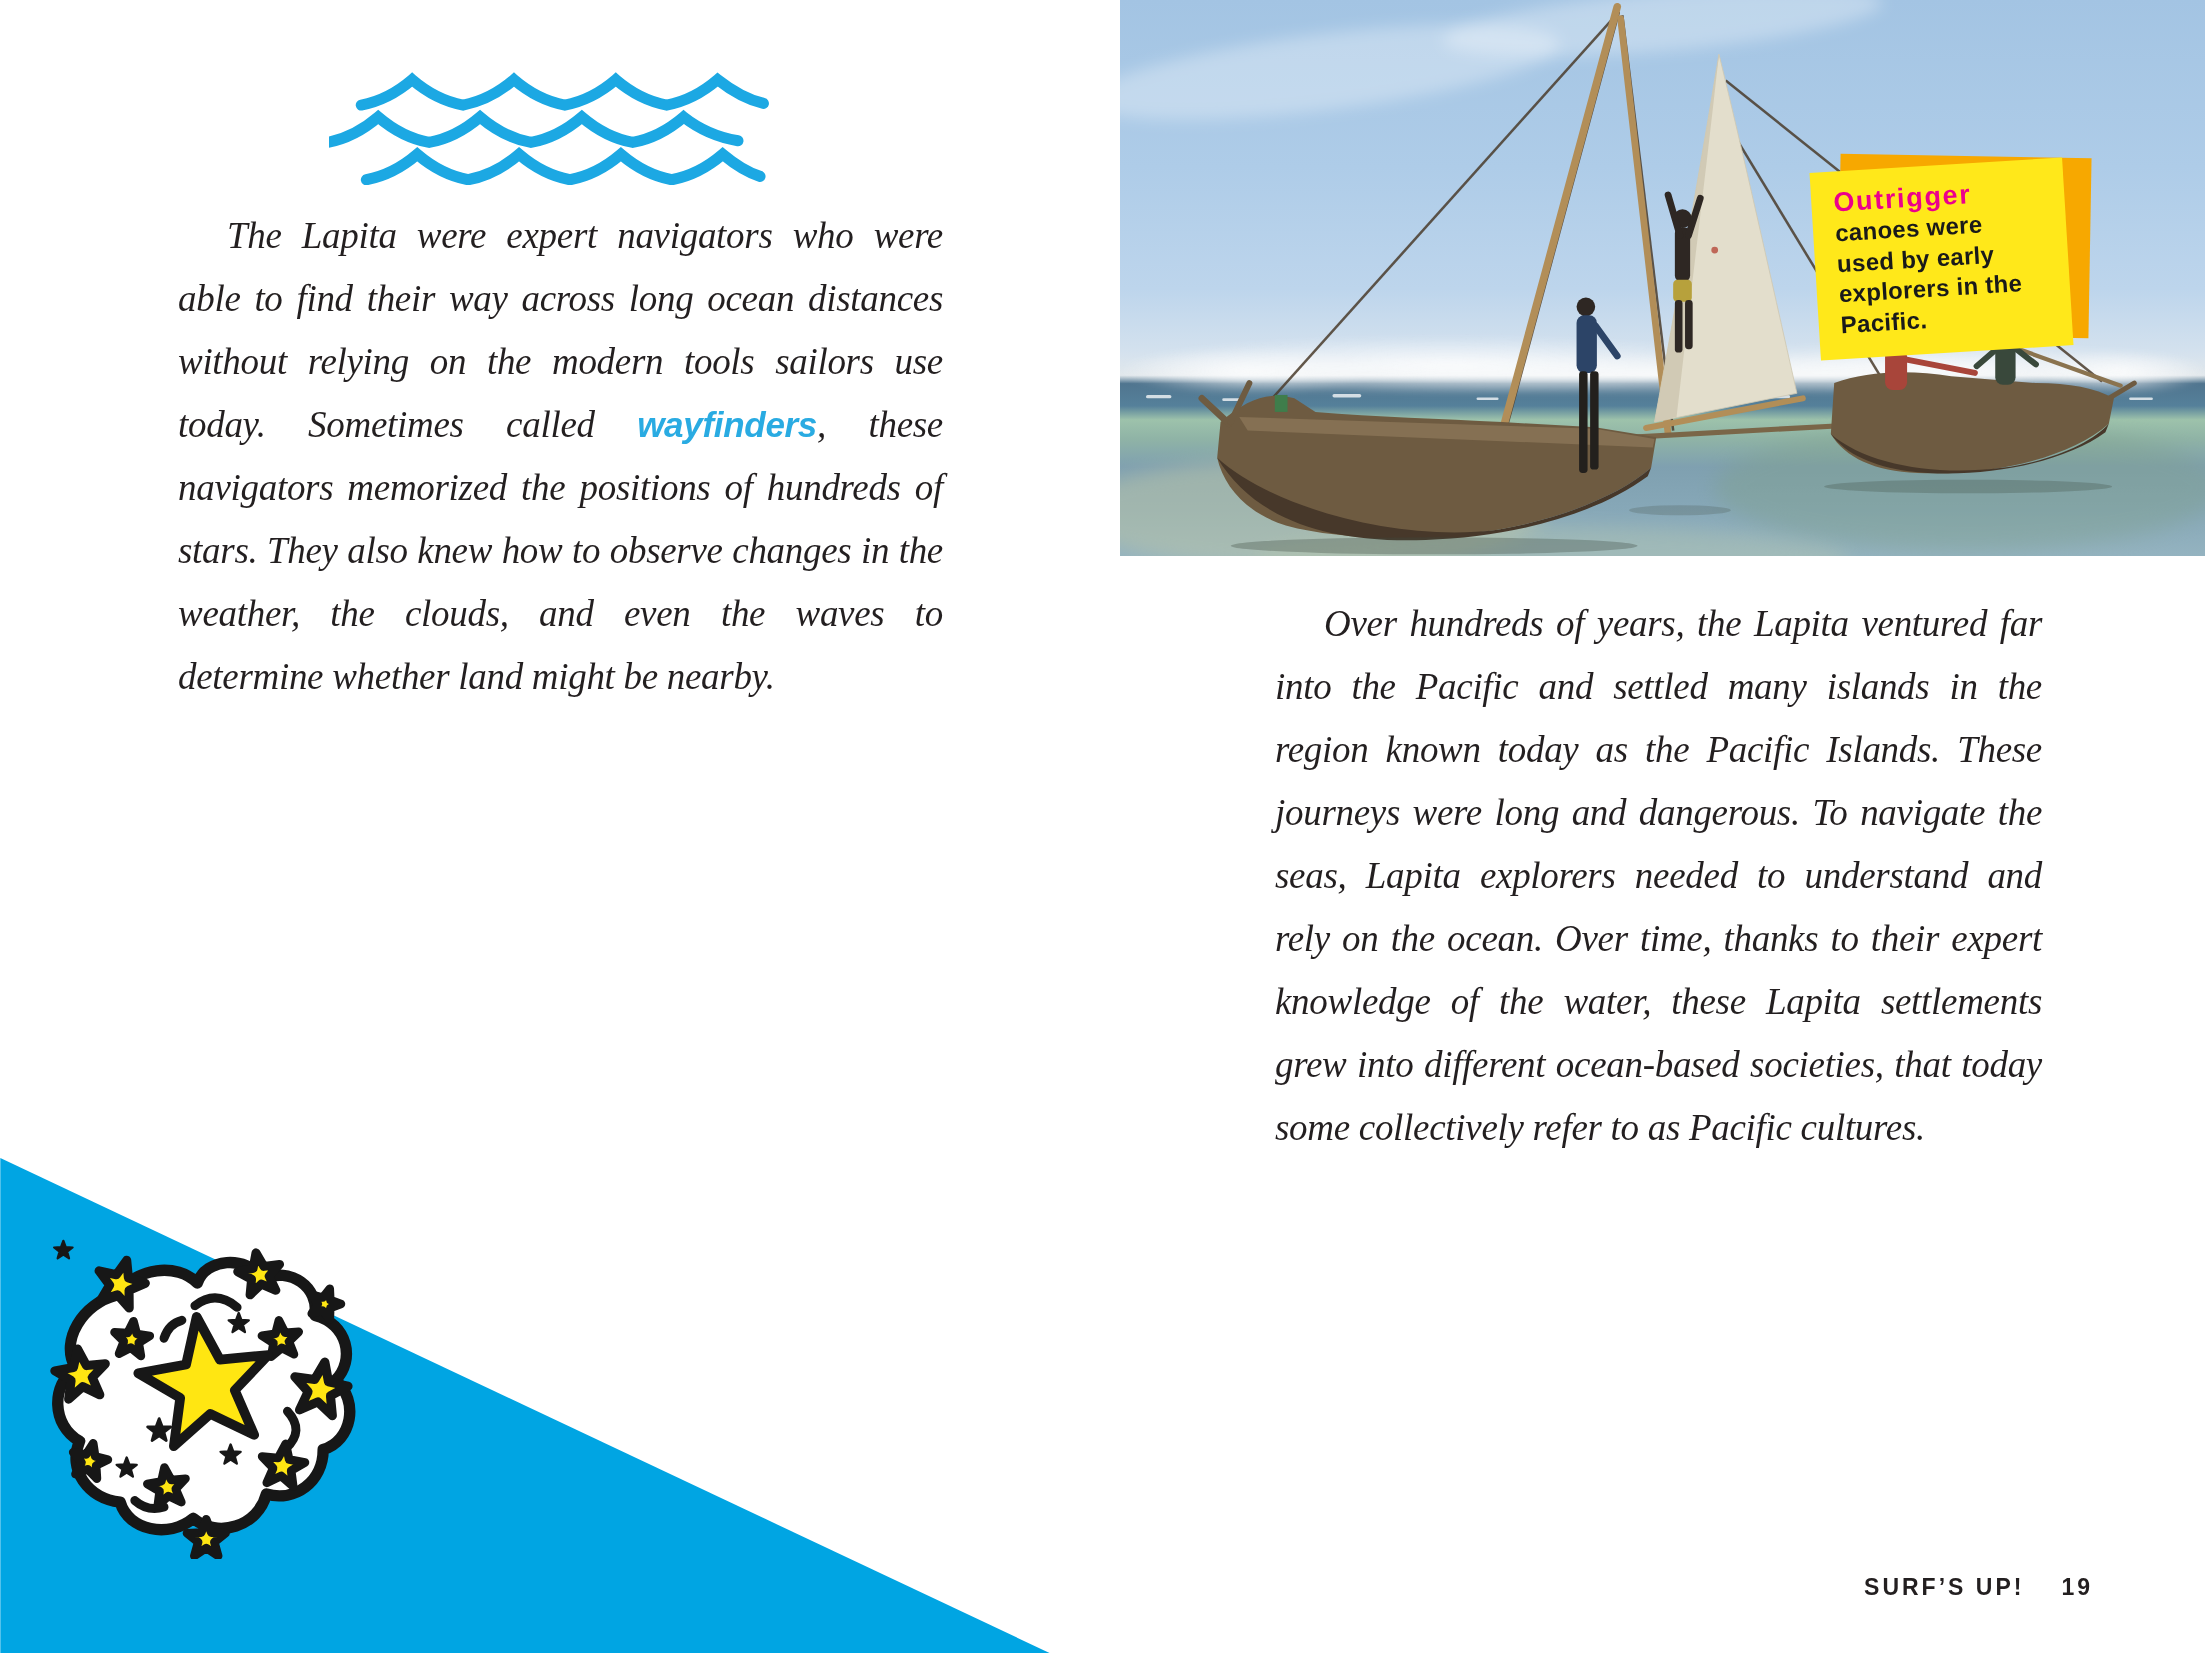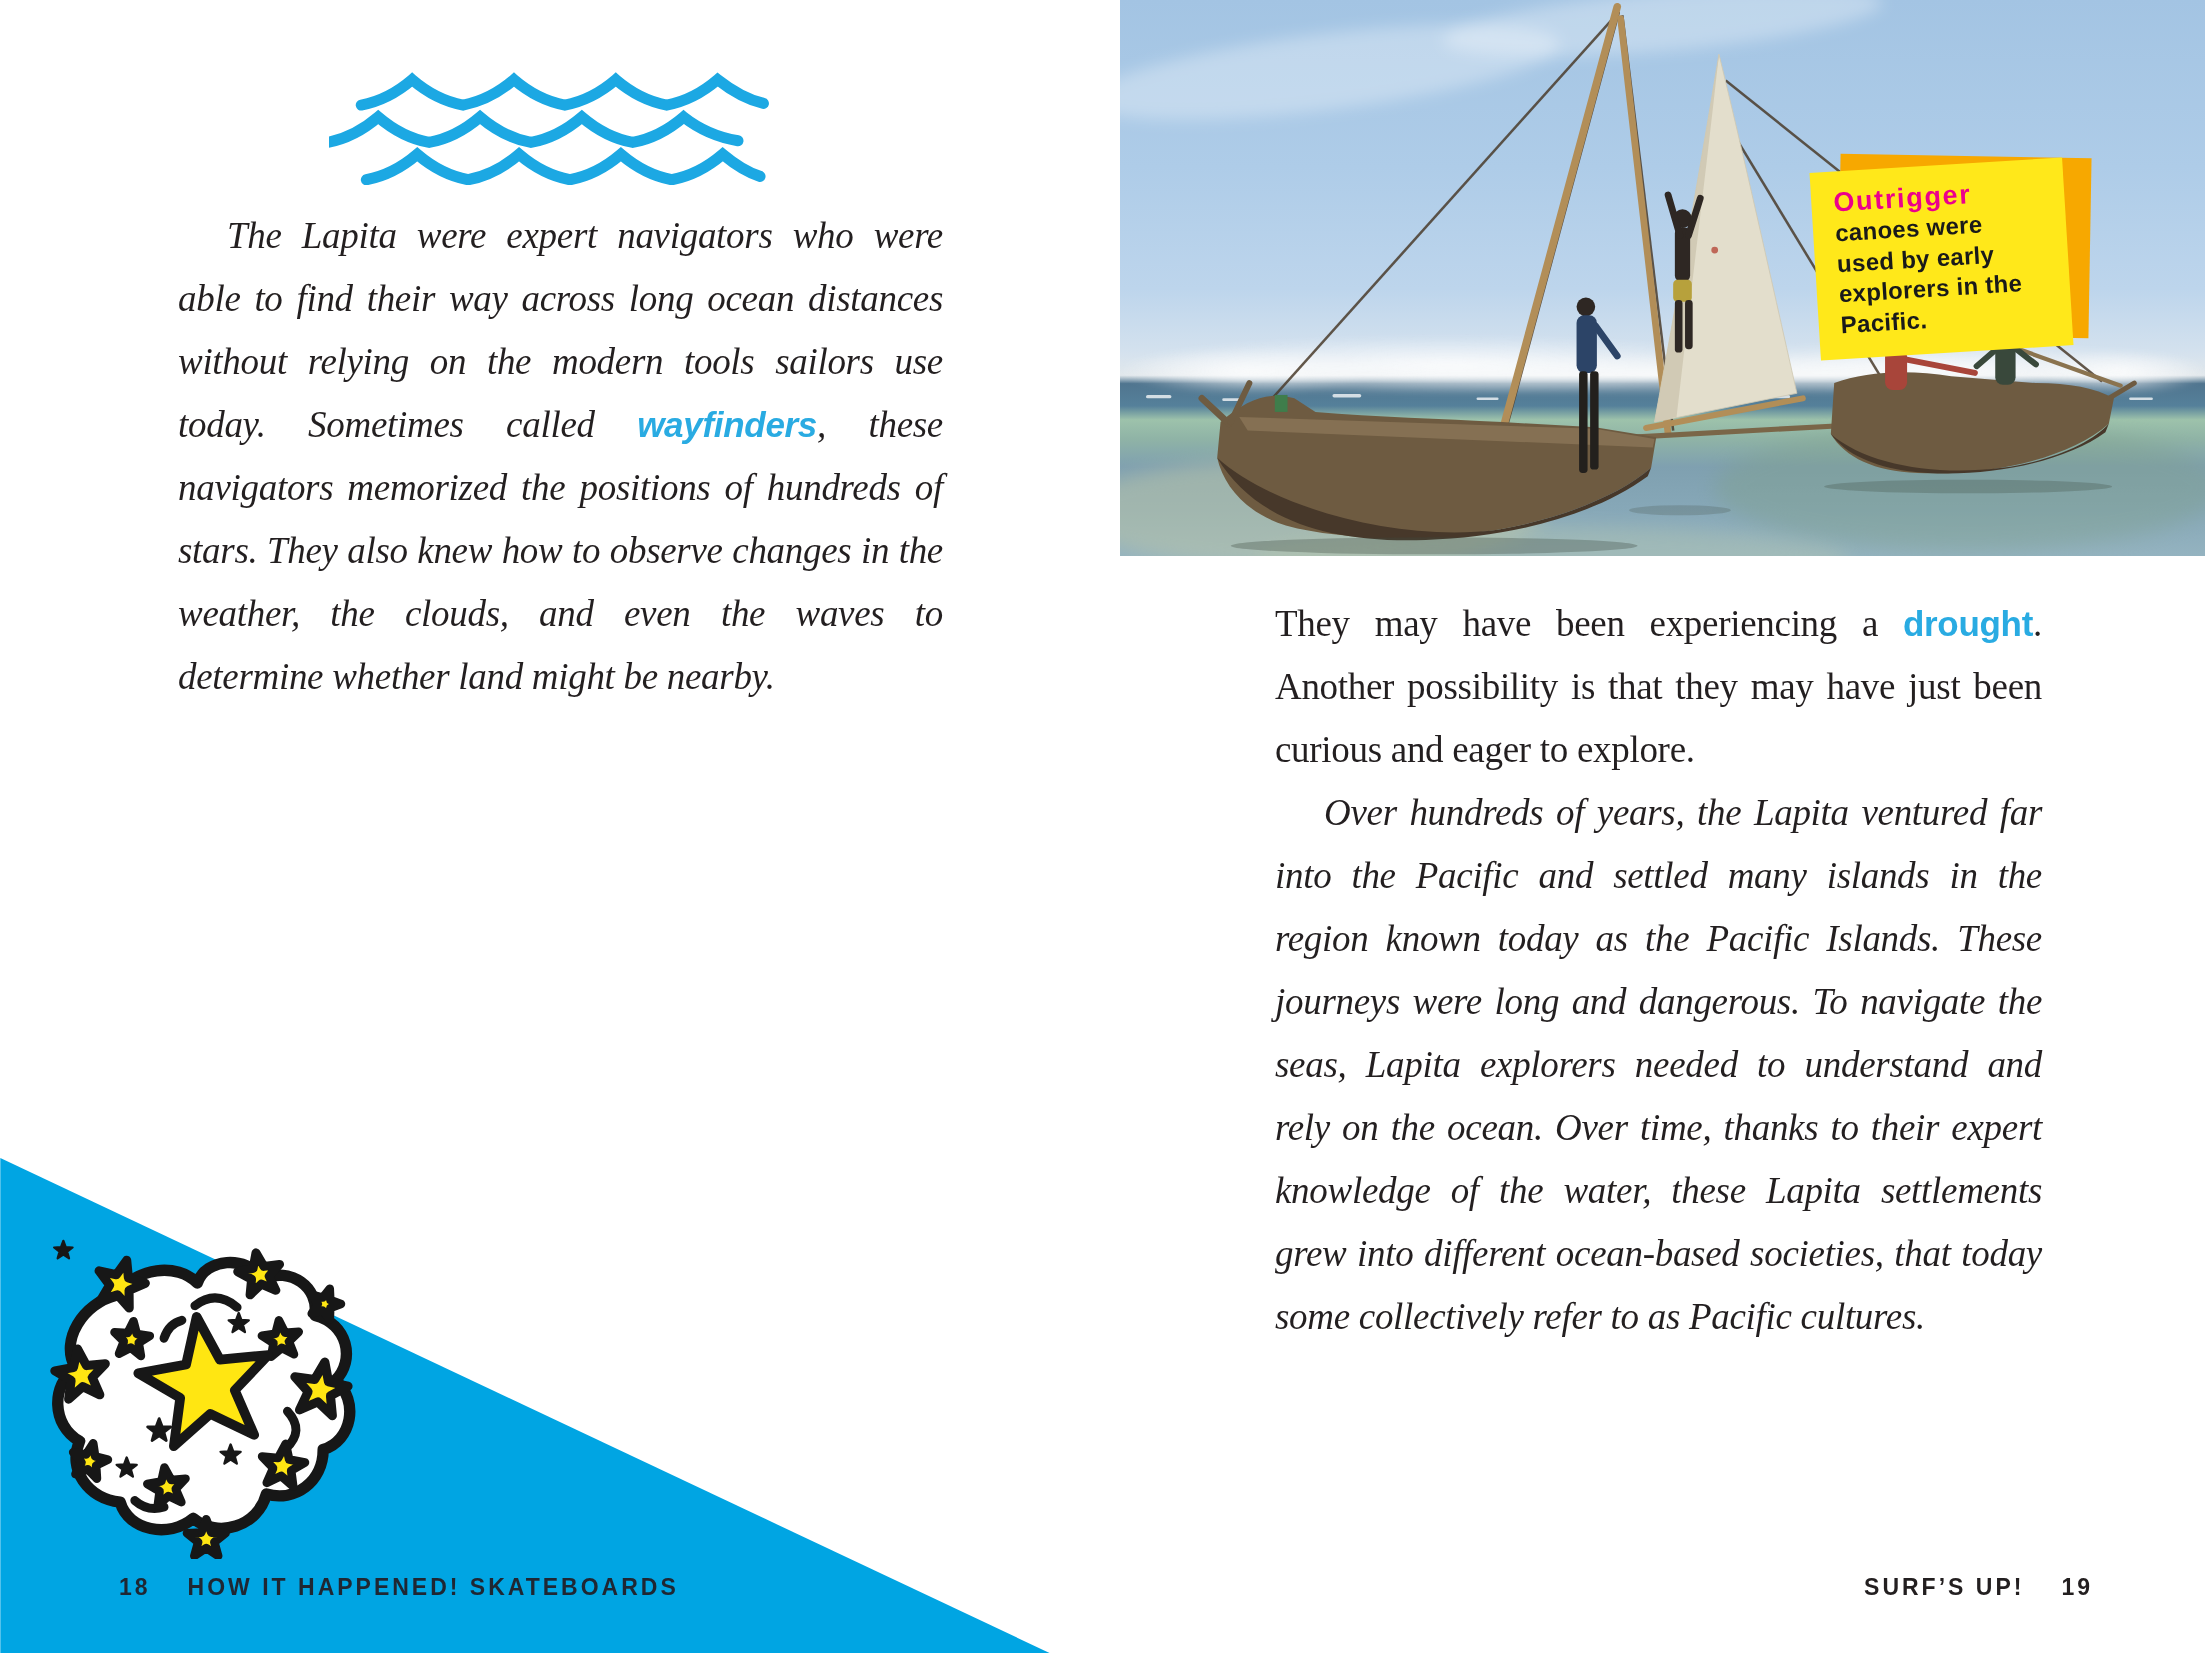--- a/index.html
+++ b/index.html
@@ -106,24 +106,20 @@
       <use href="#st" transform="translate(206,396) scale(0.50)" fill="#FFE612" stroke-width="21"></use>
       <use href="#st" transform="translate(108,308) scale(0.26)" fill="#171717"></use>
       <use href="#st" transform="translate(148,262) scale(0.30)" fill="#171717"></use>
       <use href="#st" transform="translate(236,292) scale(0.26)" fill="#171717"></use>
       <use href="#st" transform="translate(246,130) scale(0.26)" fill="#171717"></use>
       <use href="#st" transform="translate(30,40) scale(0.24)" fill="#171717"></use>
       <use href="#st" transform="translate(206,206) scale(1.70) rotate(-8)" fill="#FFE612" stroke-width="7"></use>
     </g>
   </svg>
 
-  <div id="footer-left" class="abs footer">
-    <span>18</span>
-    <span>HOW IT HAPPENED! SKATEBOARDS</span>
-  </div>
 
   <div id="photo" class="abs">
     <div class="abs sky-streak" style="left:-34px;top:34px;width:475px;height:76px;transform:rotate(-7deg);"></div>
     <div class="abs sky-streak" style="left:322px;top:-8.5px;width:441px;height:59px;transform:rotate(-5deg);"></div>
     <div class="abs clouds"></div>
     <div class="abs water-patch" style="left:-51px;top:458px;width:475px;height:110px;background:#c2c9a5;opacity:.45;filter:blur(8.5px);"></div>
     <div class="abs water-patch" style="left:594px;top:424px;width:509px;height:127px;background:#7fa089;opacity:.38;filter:blur(10.2px);"></div>
     <div class="abs water-patch" style="left:136px;top:526px;width:594px;height:68px;background:#b9c9ad;opacity:.35;filter:blur(8.5px);"></div>
 
     <svg id="boat-svg" class="abs" width="1086" height="556" viewBox="0 0 1280 656">
@@ -219,21 +215,20 @@
   </div>
 
   <div id="note-shadow" class="abs"></div>
   <div id="note" class="abs">
     <div id="note-title">Outrigger</div>
     <div id="note-body">canoes were used by early explorers in the Pacific.</div>
   </div>
 
   <div id="right-column" class="abs">
     <div id="right-paras">
-        <p class="para"><span>They may have been experiencing a </span><span class="hl">drought</span><span>. Another possibility is that they may have just been curious and eager to explore.</span></p>
         <p class="para indent"><span>Over hundreds of years, the Lapita ventured far into the Pacific and settled many islands in the region known today as the Pacific Islands. These journeys were long and dangerous. To navigate the seas, Lapita explorers needed to understand and rely on the ocean. Over time, thanks to their expert knowledge of the water, these Lapita settlements grew into different ocean-based societies, that today some collectively refer to as Pacific cultures.</span></p>
       </div>
   </div>
 
   <div id="footer-right" class="abs footer">
     <span>SURF’S UP!</span>
     <span>19</span>
   </div>
 
 </div>

